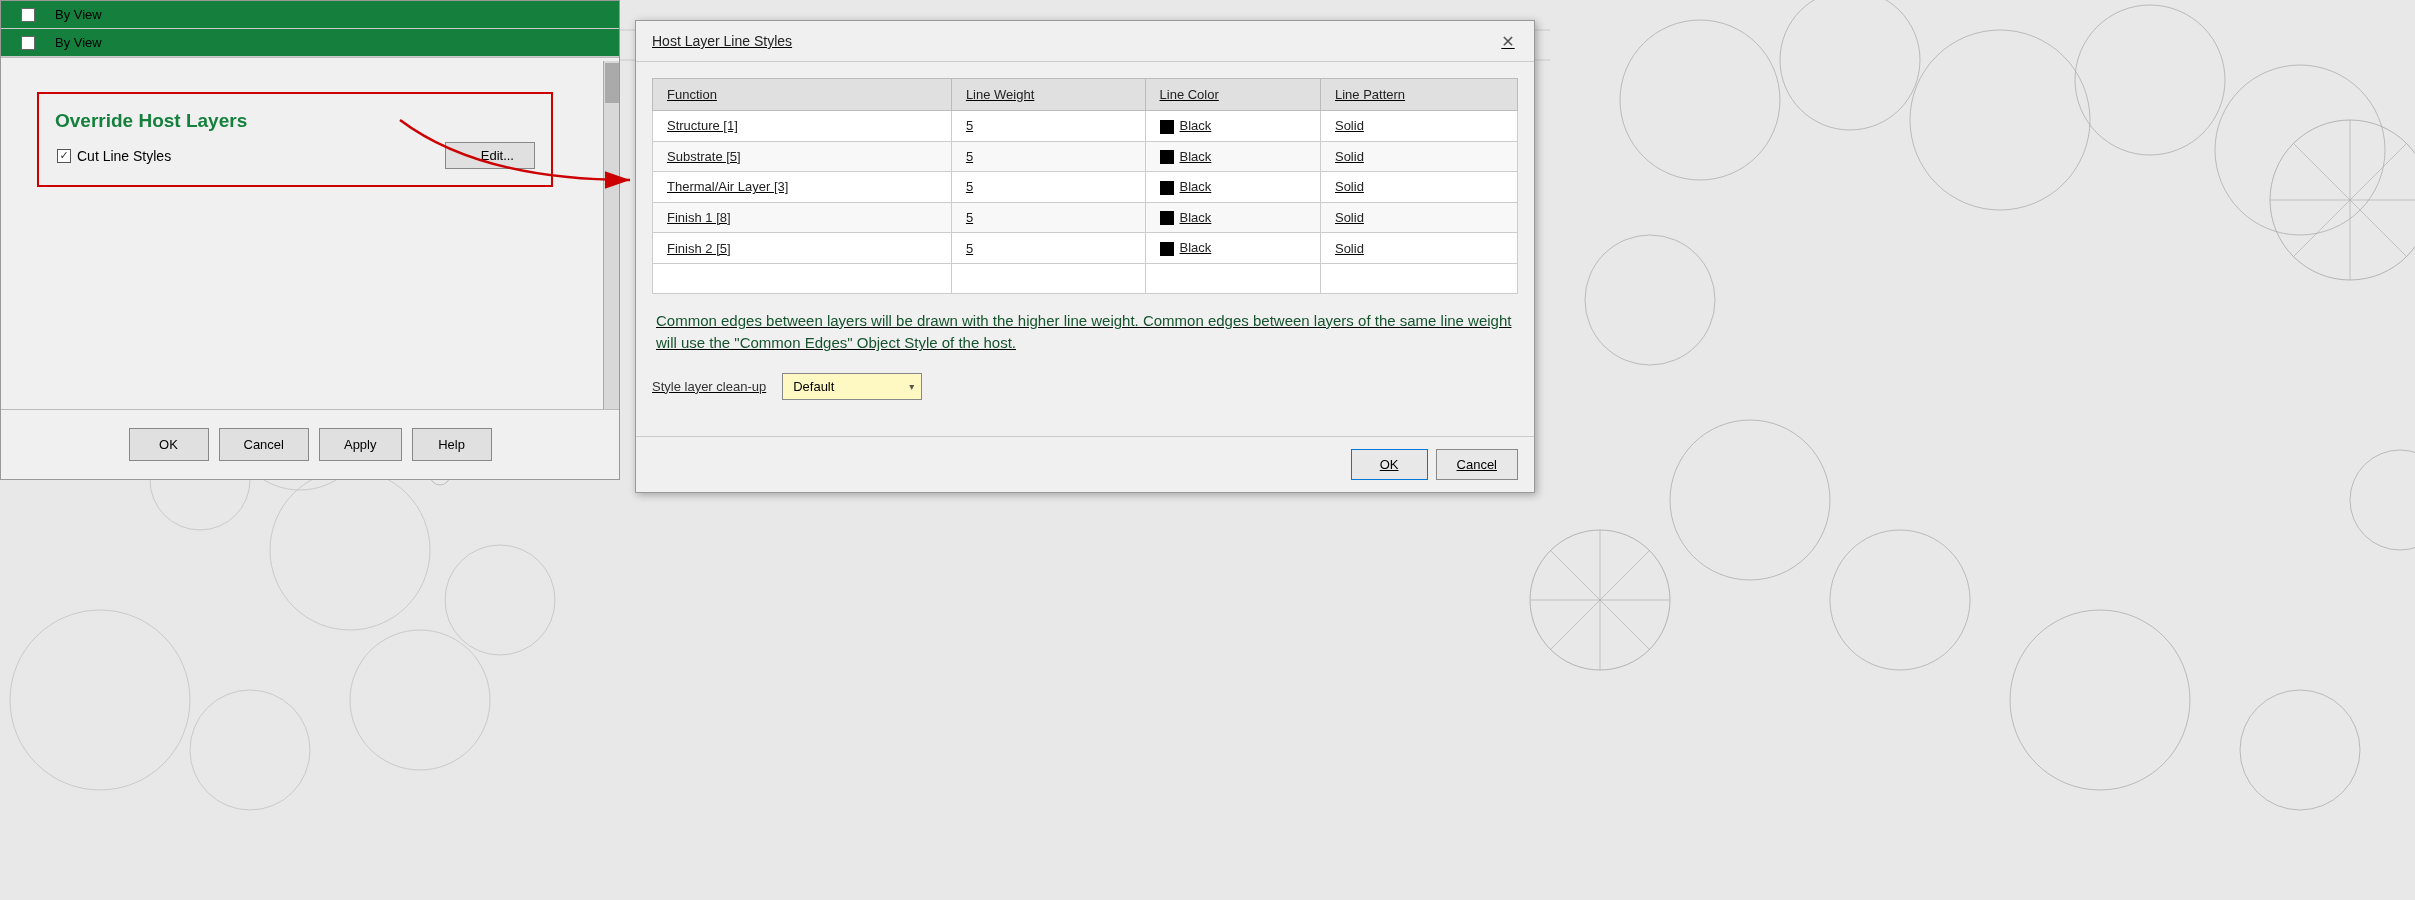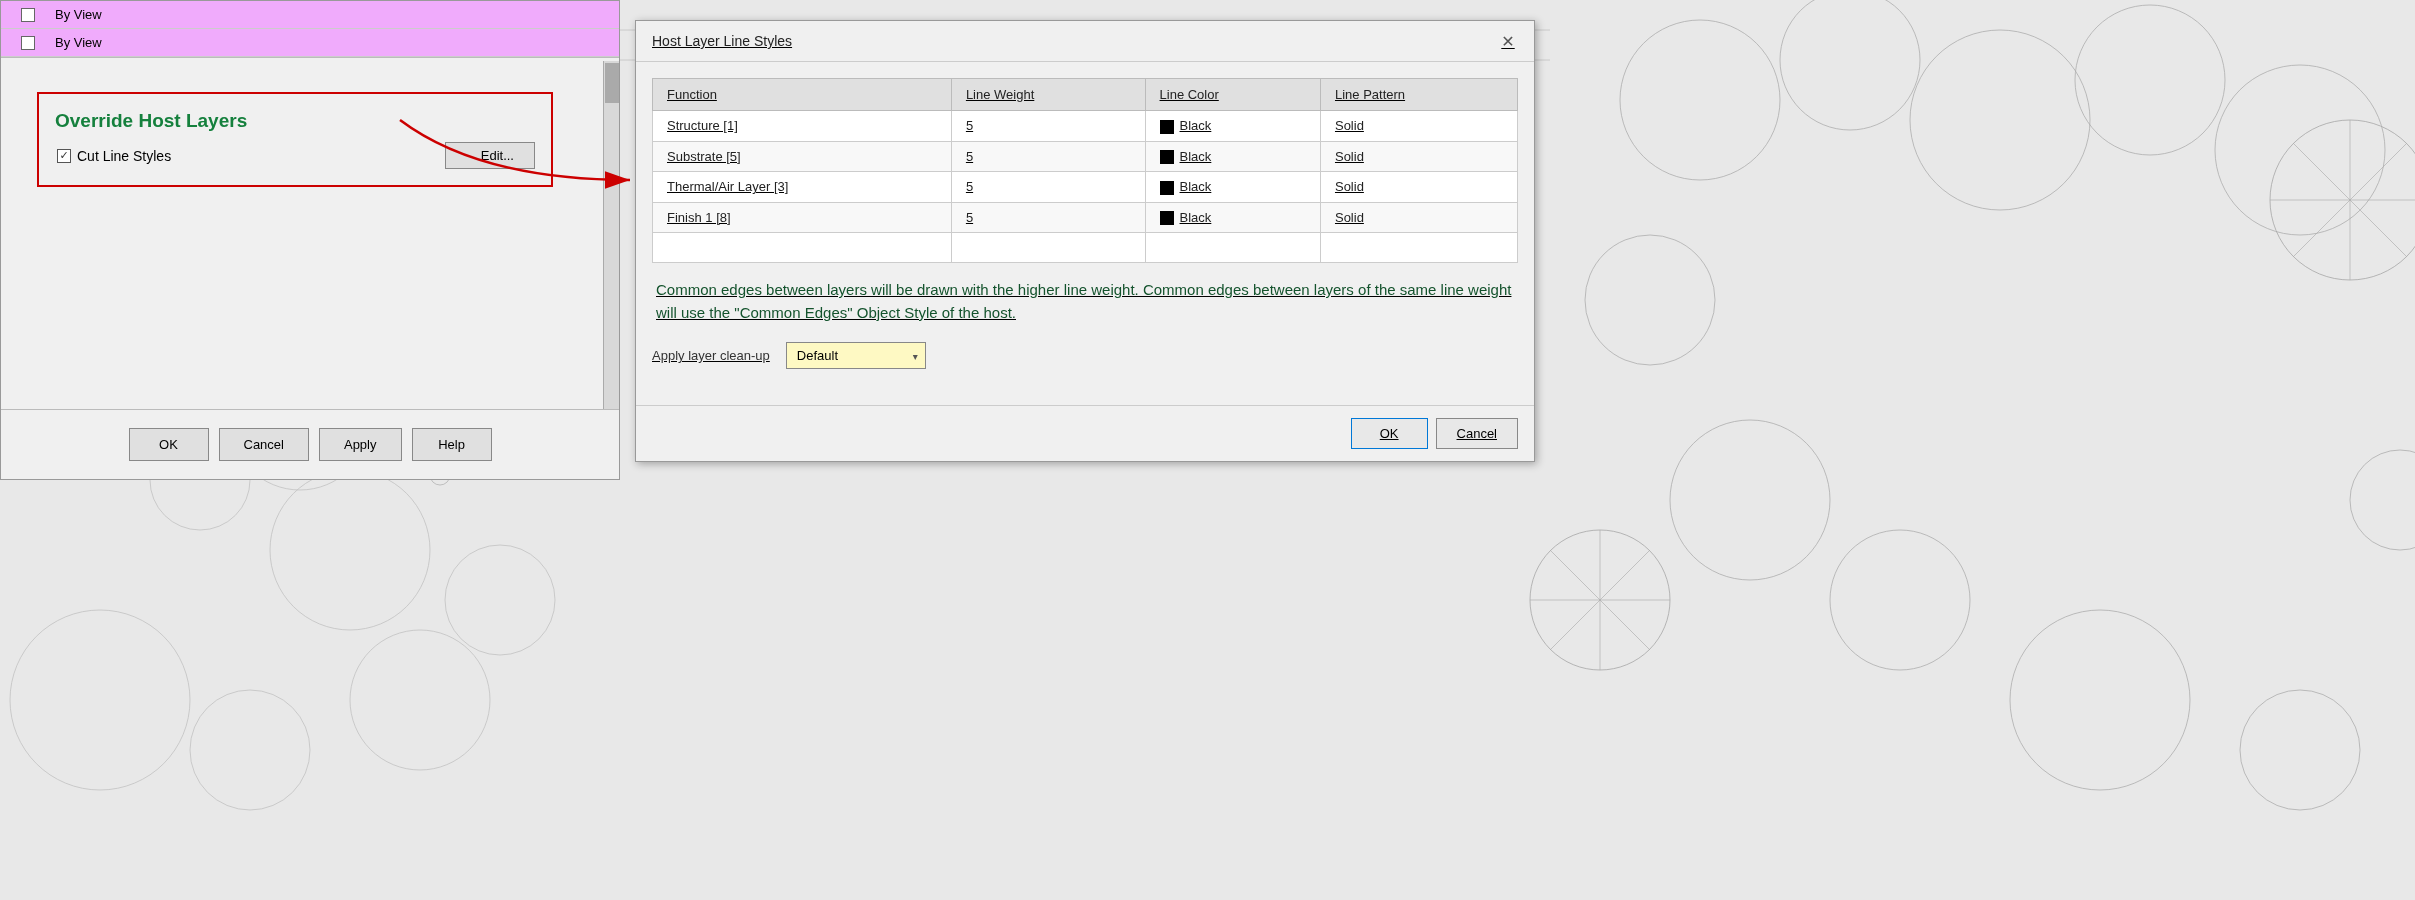--- a/index.html
+++ b/index.html
@@ -289,21 +289,21 @@
     .scrollbar-thumb {
       width: 14px;
       height: 40px;
       background: #aaa;
       margin: 2px auto;
     }
 
     
     .top-rows {
       border-bottom: 1px solid #bbb;
-      background: #f0abfc;
+      background: #15803d;
     }
 
     .top-row-item {
       display: flex;
       align-items: center;
       gap: 20px;
       padding: 6px 20px;
       border-bottom: 1px solid #ccc;
       font-size: 13px;
     }
@@ -458,34 +458,42 @@
       <td>Solid</td>
     </tr>
           <tr>
       <td>Finish 1 [8]</td>
       <td>5</td>
       <td>
         <span class="color-swatch"></span>Black
       </td>
       <td>Solid</td>
     </tr>
+          <tr>
+      <td>Finish 2 [5]</td>
+      <td>5</td>
+      <td>
+        <span class="color-swatch"></span>Black
+      </td>
+      <td>Solid</td>
+    </tr>
           <tr class="empty-row">
             <td></td>
             <td></td>
             <td></td>
             <td></td>
           </tr>
         </tbody>
     </table>
 
     <div class="info-text" id="info-text-el">Common edges between layers will be drawn with the higher line weight.  Common edges between layers of
 the same line weight will use the "Common Edges" Object Style of the host.</div>
 
     <div class="core-layer-row">
-      <span class="core-layer-label">Apply layer clean-up</span>
+      <span class="core-layer-label">Style layer clean-up</span>
       <div class="dropdown-wrapper">
         <select class="dropdown-select">
           <option>Default</option>
           <option>None</option>
           <option>Custom</option>
         </select>
         <span class="dropdown-arrow">▾</span>
       </div>
     </div>
   </div>

